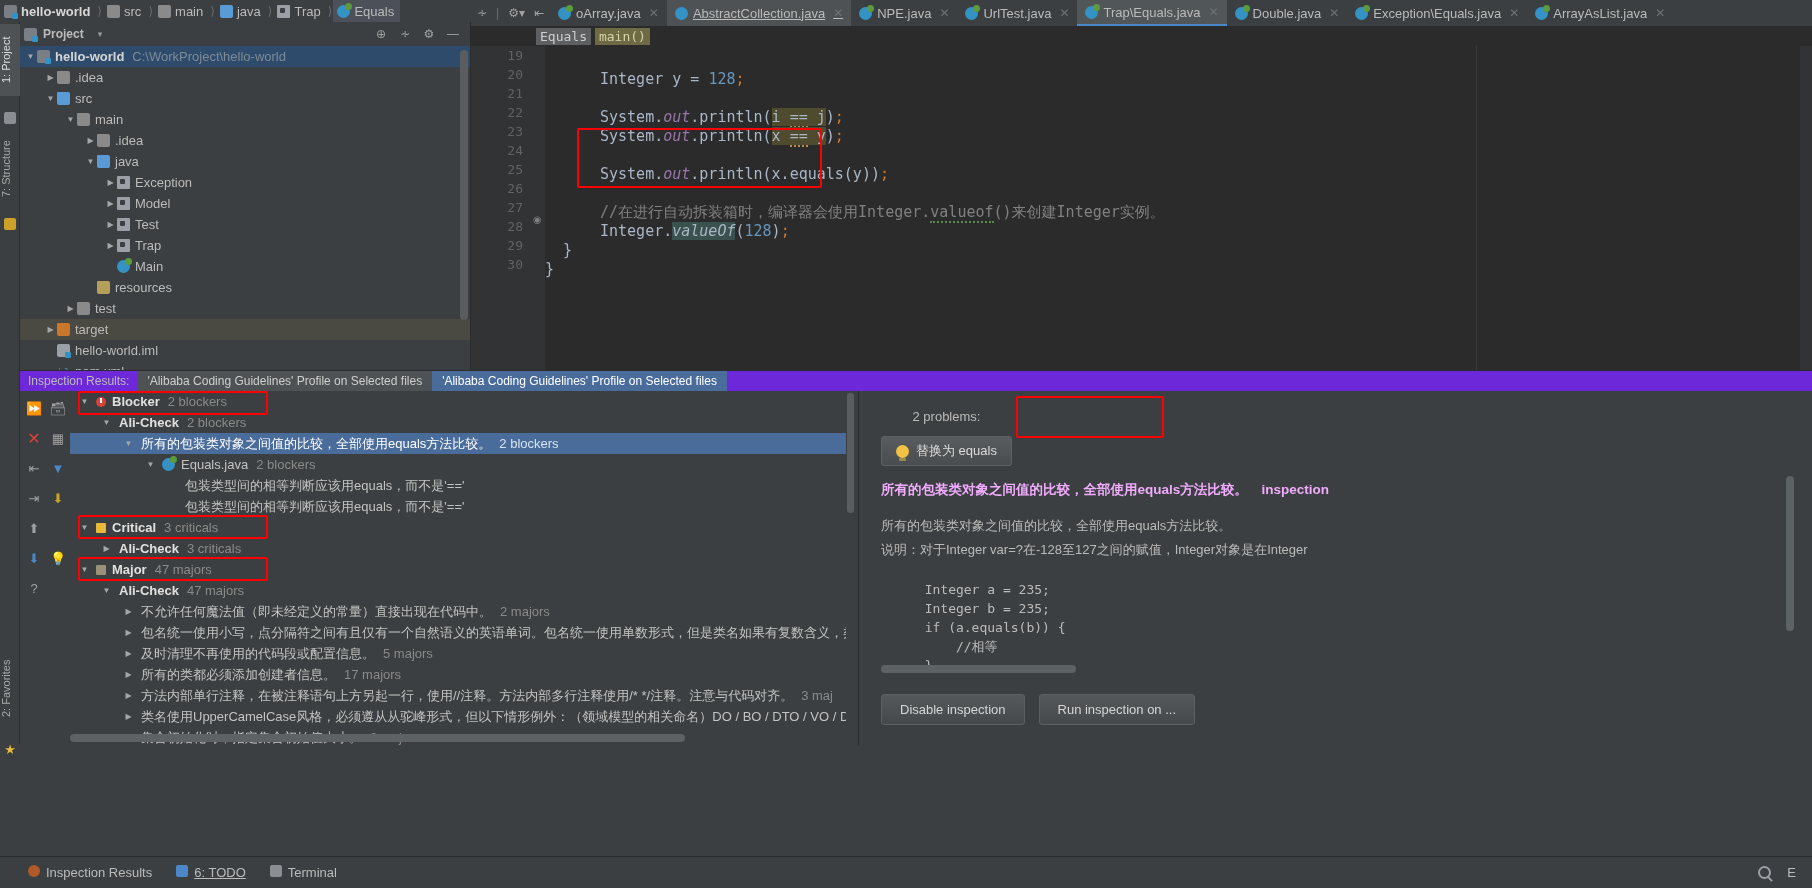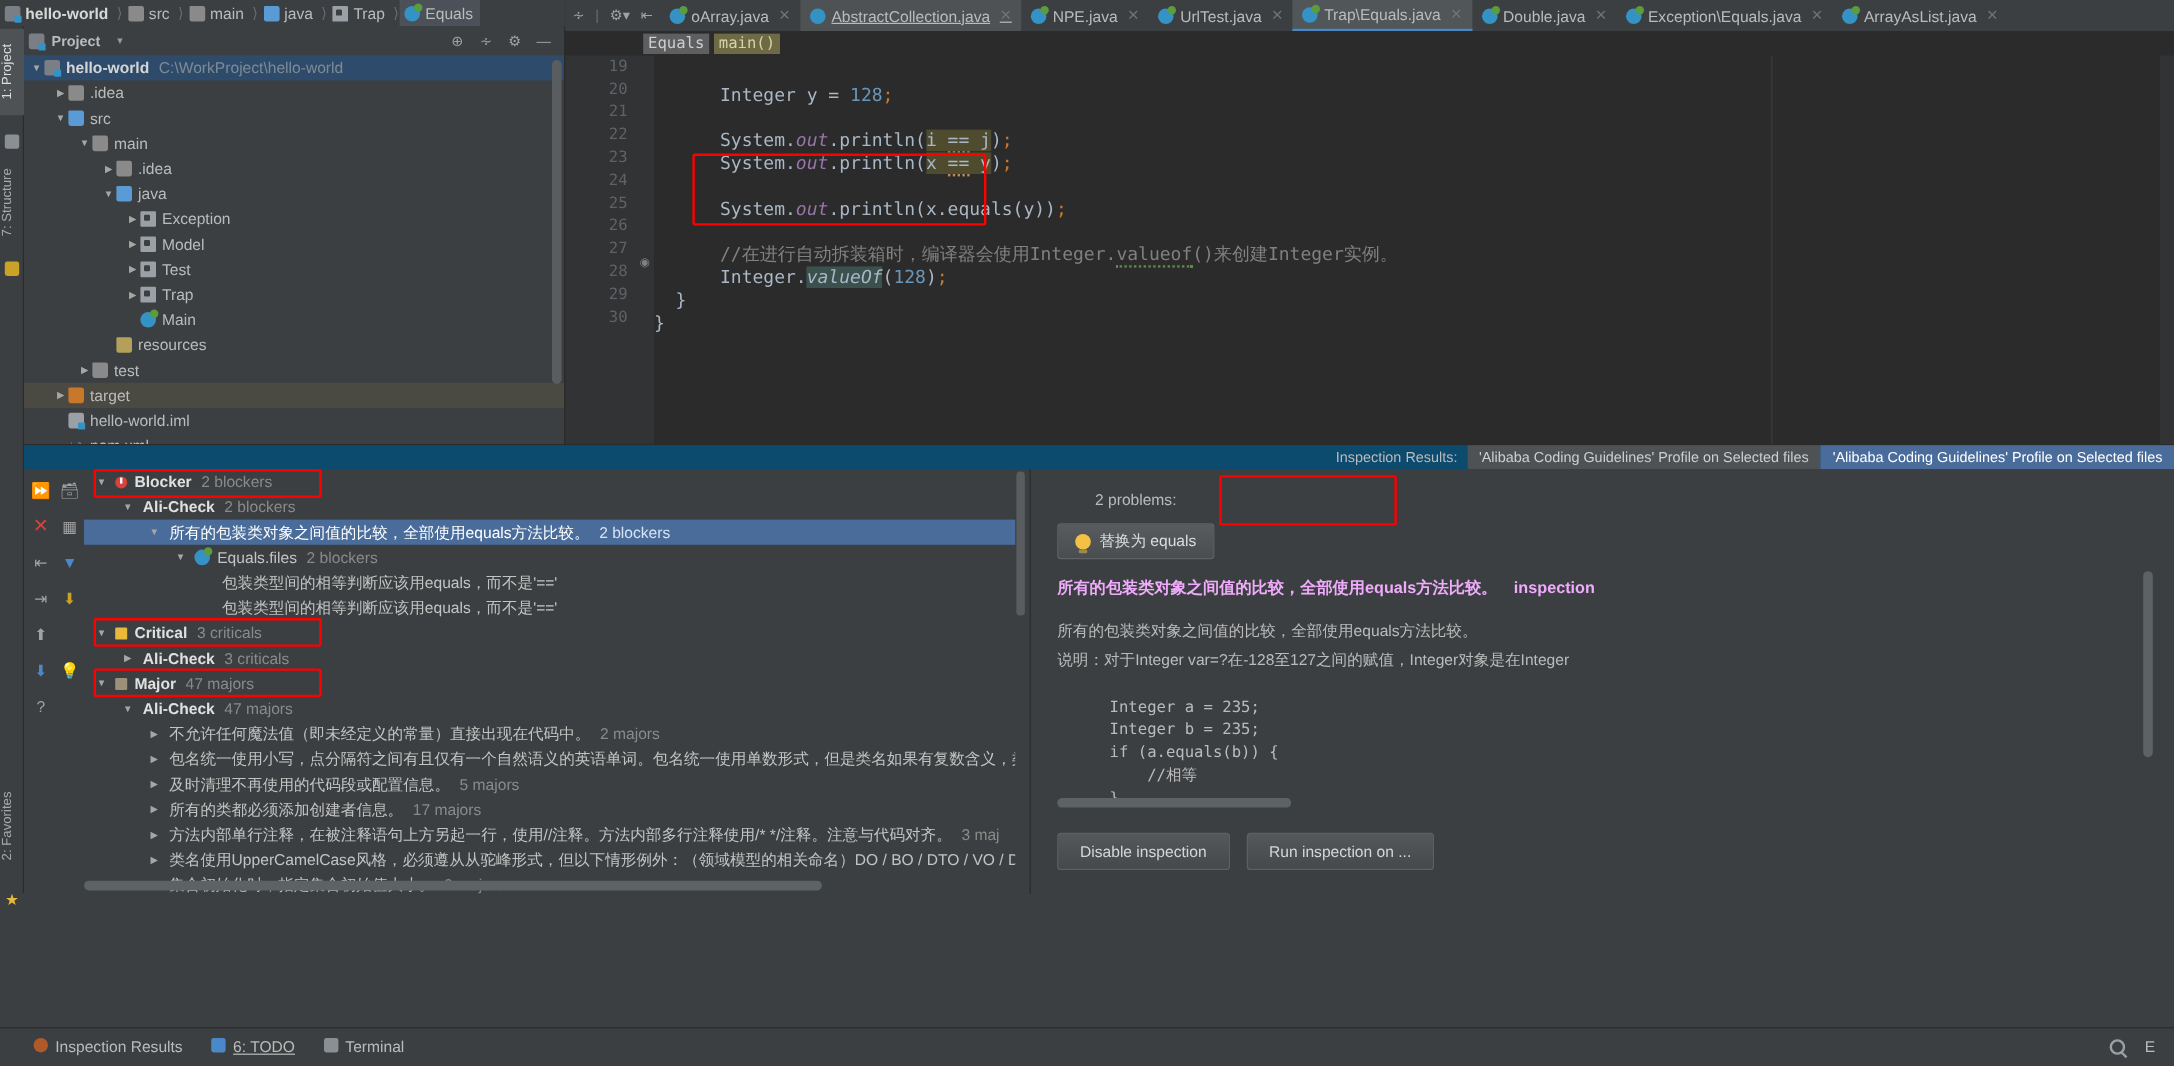--- a/index.html
+++ b/index.html
@@ -140,21 +140,21 @@
   
   .redbox { position:absolute; border:2px solid #ff0000; border-radius:2px; pointer-events:none; }
 
   
   .insp {
     position:absolute; left:20px; top:370px; width:1792px; height:374px;
     background:#3c3f41; border-top:1px solid #2b2b2b;
   }
   .insp-tabs {
     position:absolute; left:0; top:0; width:1792px; height:20px;
-    background:#0c4a6e; display:flex; align-items:center; font-size:12px;justify-content:flex-end;
+    background:#6d28d9; display:flex; align-items:center; font-size:12px;
   }
   .insp-lbl { padding:0 8px; color:#bbbbbb; }
   .itab { height:20px; line-height:20px; padding:0 10px; color:#cfcfcf; }
   .itab.a { background:#4e5254; }
   .itab.b { background:#4a6c9b; color:#ffffff; }
 
   .insp-toolbar {
     position:absolute; left:0; top:20px; width:50px; height:354px;
     background:#3c3f41;
   }
@@ -521,21 +521,21 @@
           <span class="icount">2 blockers</span>
         </div>
         <div class="irow sel" style="padding-left: 52px;">
           <span class="arrow">▼</span>
           <span class="iname">所有的包装类对象之间值的比较，全部使用equals方法比较。</span>
           <span class="icount">2 blockers</span>
         </div>
         <div class="irow" style="padding-left: 74px;">
           <span class="arrow">▼</span>
           <span class="mini-icon ico-class" style="margin-left: 5px;"></span>
-          <span class="iname">Equals.files</span>
+          <span class="iname">Equals.java</span>
           <span class="icount">2 blockers</span>
         </div>
         <div class="irow" style="padding-left: 96px;">
           <span class="arrow"></span>
           <span class="iname">包装类型间的相等判断应该用equals，而不是'=='</span>
         </div>
         <div class="irow" style="padding-left: 96px;">
           <span class="arrow"></span>
           <span class="iname">包装类型间的相等判断应该用equals，而不是'=='</span>
         </div>

